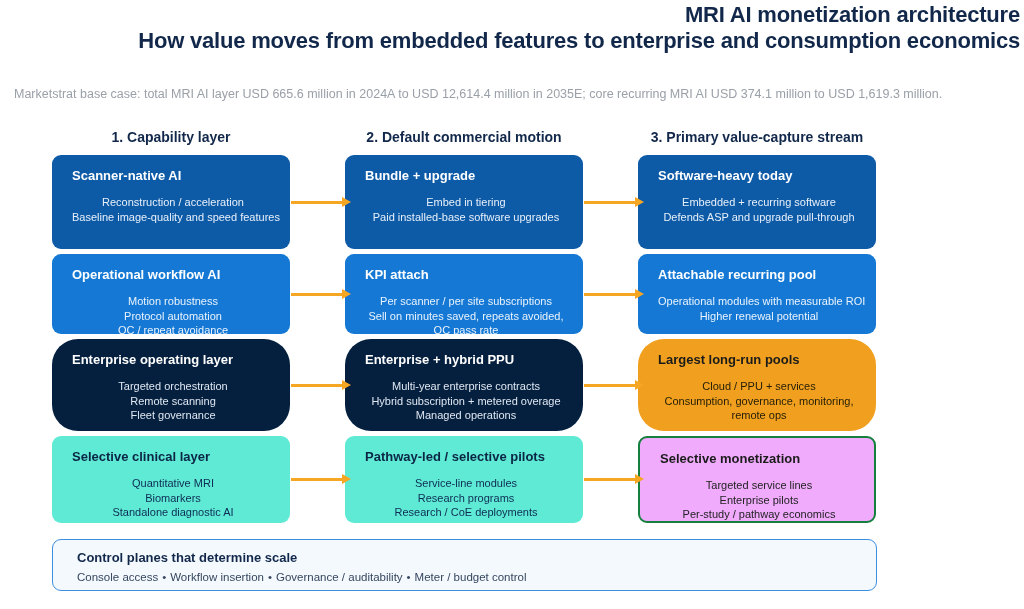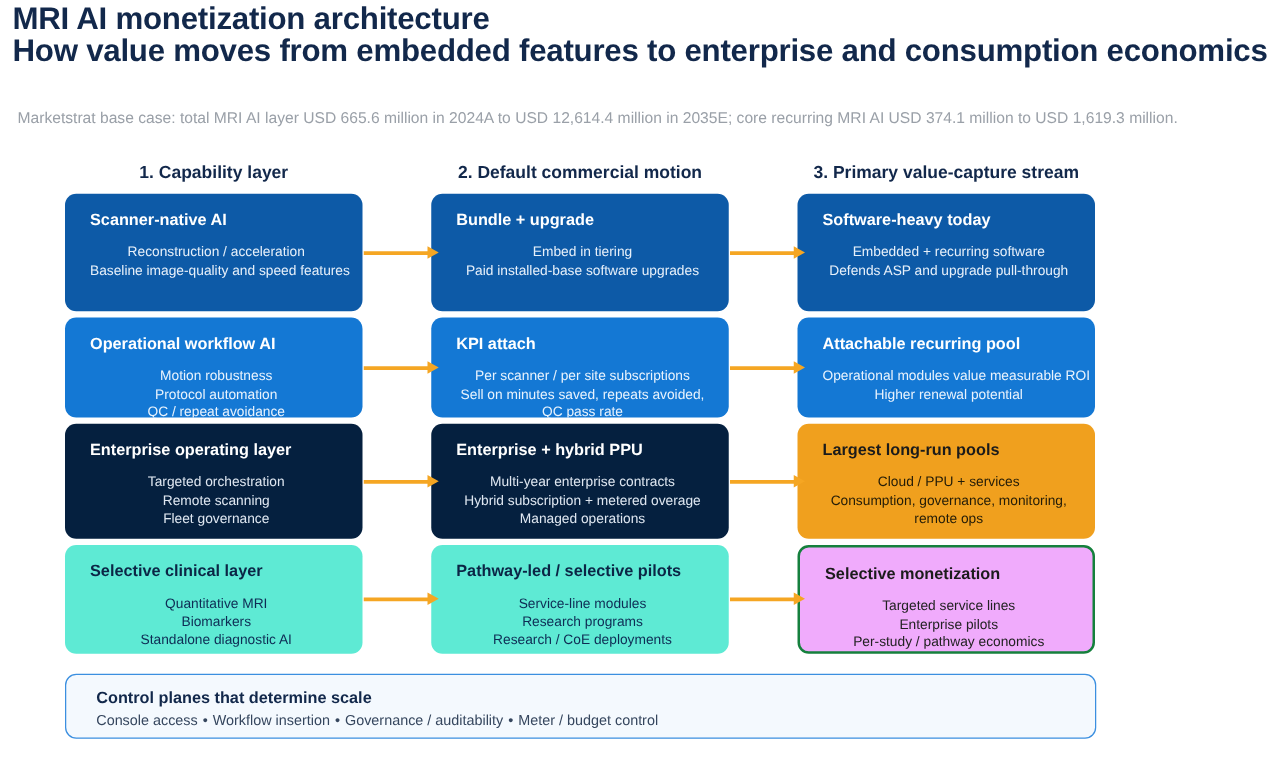--- a/index.html
+++ b/index.html
@@ -18,26 +18,27 @@
   }
 
   
   .header {
     position: absolute;
     left: 10px;
     top: 2px;
     width: 1010px;
   }
   .title-line {
-    font-size: 25px;
+    font-size: 22px;
     font-weight: bold;
     color: #12284b;
     line-height: 26px;
     letter-spacing: -0.2px;
     white-space: nowrap;
+    text-align: right;
   }
   .subtitle {
     position: absolute;
     left: 14px;
     top: 86px;
     font-size: 12.5px;
     color: #9aa0a8;
     line-height: 16px;
     white-space: nowrap;
   }
@@ -86,21 +87,21 @@
   .v-lightblue { background: #5eead4; color: #0b2545; }
   .v-lightblue .card-body { color: #0e2c54; }
   .v-orange    { background: #f0a01e; color: #1b1b1b; }
   .v-orange .card-body { color: #231c08; }
   .v-gray      { background: #f0abfc; color: #1b1b1b; border: 2px solid #15803d; }
   .v-gray .card-body { color: #222222; }
 
   
   .r1 { top: 155px; height: 94px; }
   .r2 { top: 254px; height: 80px; }
-  .r3 { top: 339px; height: 92px; }
+  .r3 { top: 339px; height: 92px; border-radius: 26px; }
   .r4 { top: 436px; height: 87px; }
 
   .c1 { left: 52px; }
   .c2 { left: 345px; }
   .c3 { left: 638px; }
 
   
   .arrow {
     position: absolute;
     height: 12px;
@@ -246,21 +247,21 @@
   <div class="card-title">Software-heavy today</div>
   <div class="card-body">
     <div>Embedded + recurring software</div>
     <div>Defends ASP and upgrade pull-through</div>
   </div>
 </div>
 
 <div class="card c3 r2 v-brightblue">
   <div class="card-title">Attachable recurring pool</div>
   <div class="card-body">
-    <div>Operational modules value measurable ROI</div>
+    <div>Operational modules with measurable ROI</div>
     <div>Higher renewal potential</div>
   </div>
 </div>
 
 <div class="card c3 r3 v-orange">
   <div class="card-title">Largest long-run pools</div>
   <div class="card-body">
     <div>Cloud / PPU + services</div>
     <div>Consumption, governance, monitoring,</div>
     <div>remote ops</div>

